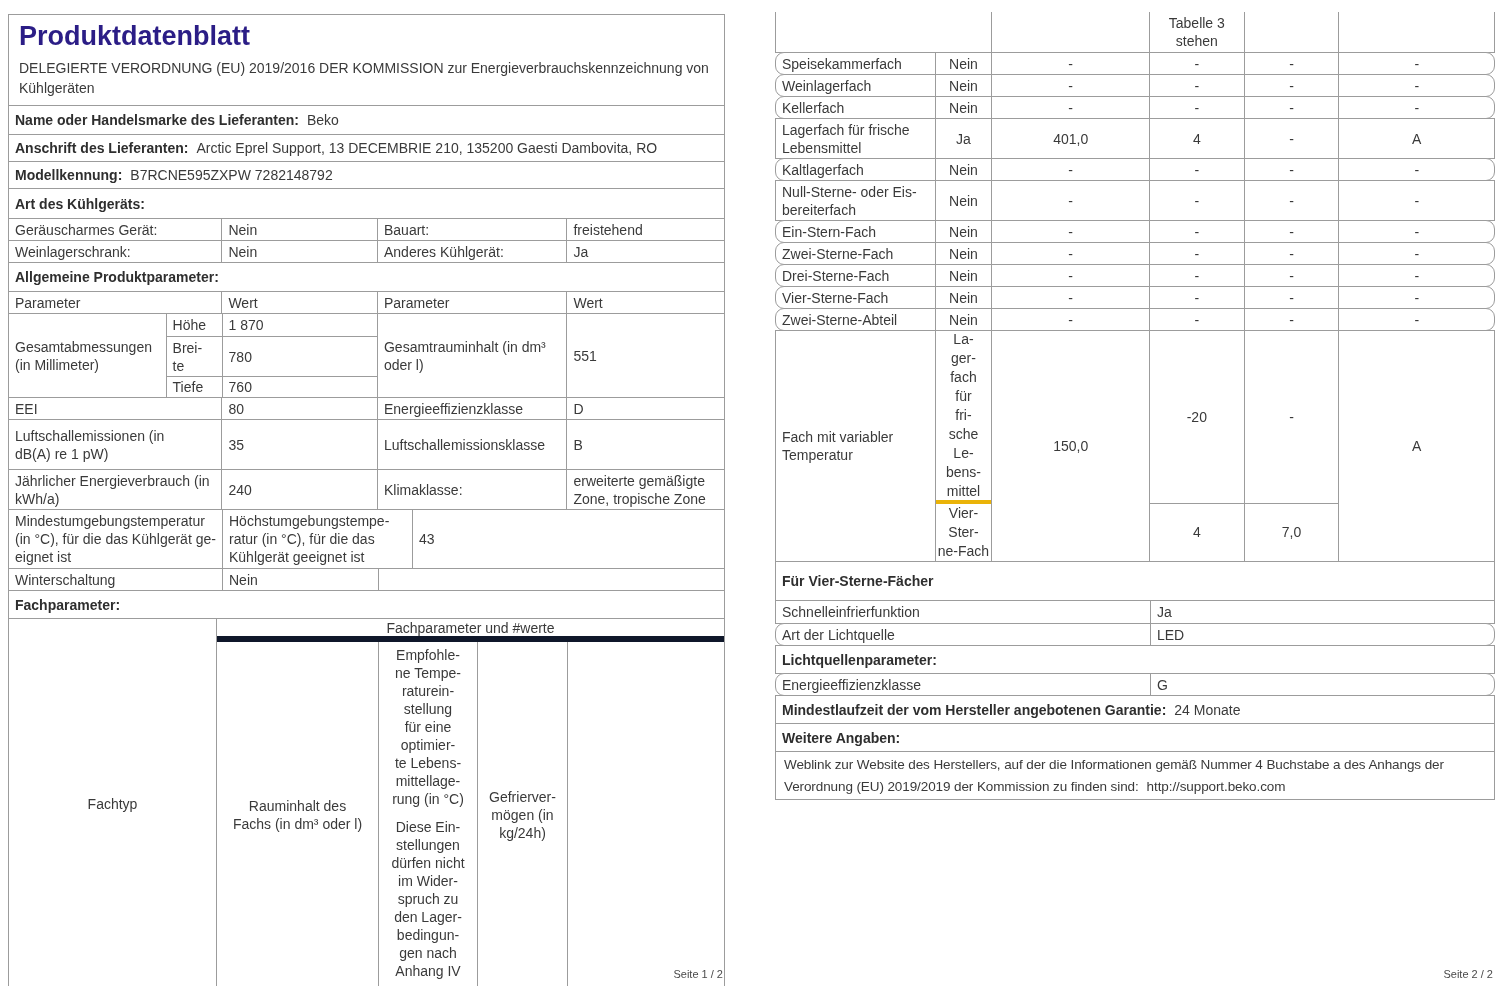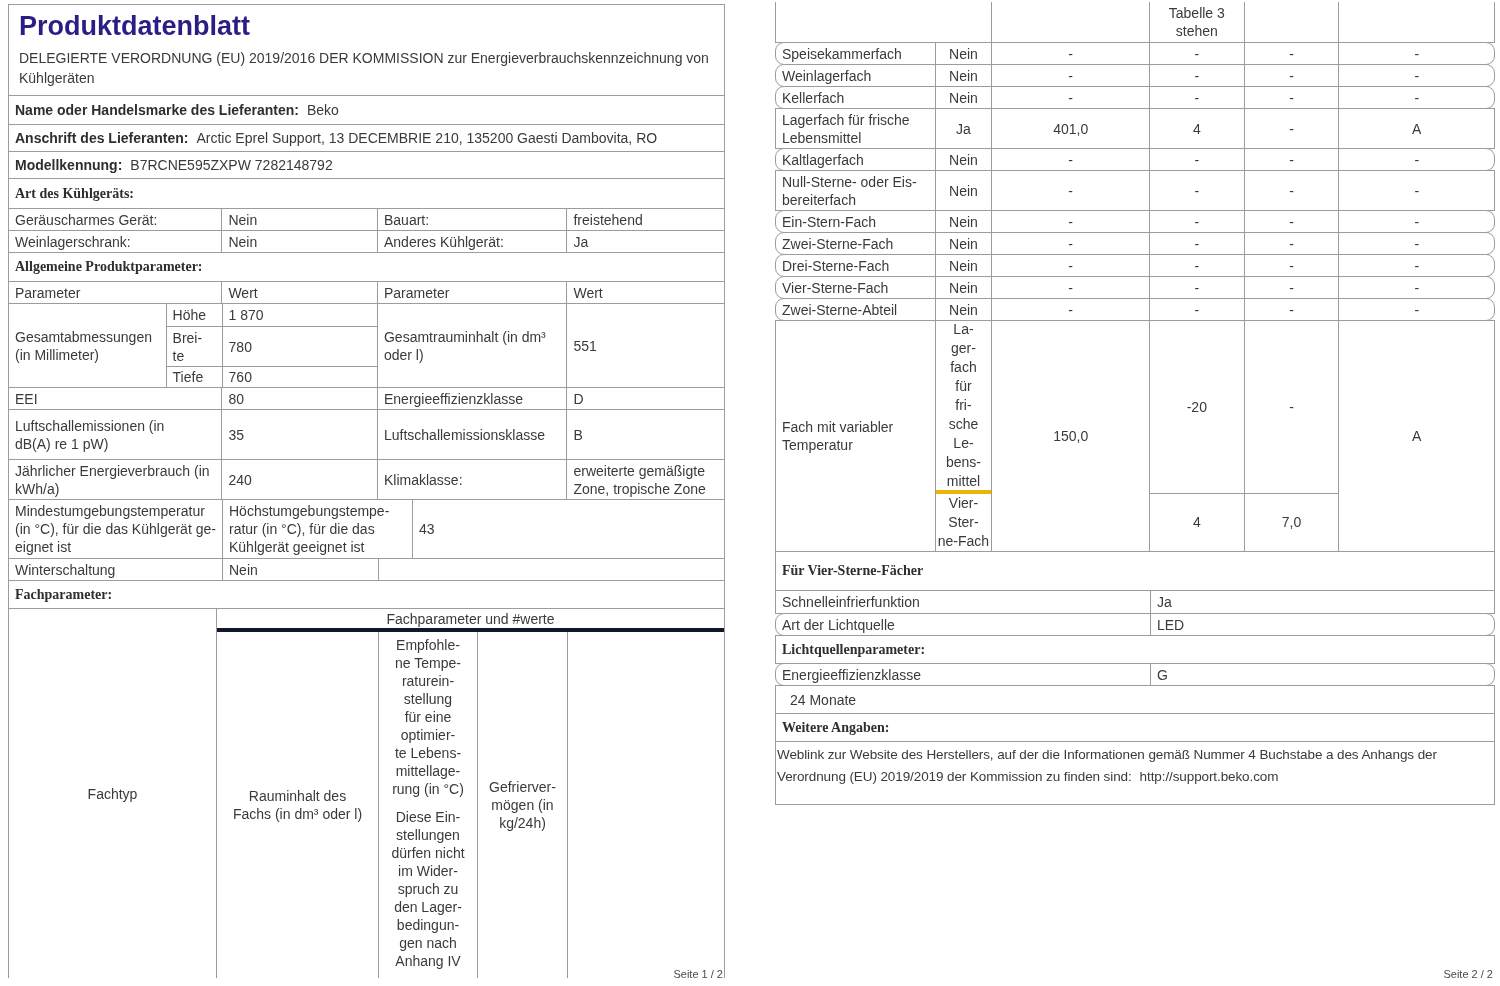--- a/index.html
+++ b/index.html
@@ -3,28 +3,28 @@
 <meta charset="utf-8">
 <style>
   html,body{margin:0;padding:0;background:#ffffff;}
   body{width:1500px;height:986px;position:relative;overflow:hidden;
        font-family:"Liberation Sans","DejaVu Sans",sans-serif;
        color:#3a3a3a;font-size:14px;}
   .page{position:absolute;background:#fff;}
   #page1{left:8px;top:2px;width:717px;height:982px;}
   #page2{left:775px;top:0;width:720px;height:984px;}
   .row{display:flex;border:1px solid #9c9c9c;margin-top:-1px;background:#fff;box-sizing:border-box;align-items:stretch;}
-  .row.first{margin-top:2px;}
+  .row.first{margin-top:12px;}
   .cell{border-right:1px solid #9c9c9c;display:flex;align-items:center;
         padding:1px 6px;box-sizing:border-box;line-height:18px;}
   .cell.last{border-right:none;}
   .c{justify-content:center;text-align:center;}
   .pre{white-space:pre-line;}
   .b{font-weight:bold;color:#2e2e2e;}
-  .sect{font-weight:bold;color:#2e2e2e;font-family:Liberation Serif, serif;}
+  .sect{font-weight:bold;color:#2e2e2e;}
   .vcol{flex-direction:column;padding:0;align-items:stretch;}
   .sub{display:flex;align-items:center;justify-content:center;text-align:center;
        box-sizing:border-box;line-height:19px;}
   .rh{height:23px;border-radius:9px;}
   .title{font-size:27px;font-weight:bold;color:#2b1d86;line-height:30px;}
   .subtitle{margin-top:7px;line-height:20px;color:#3a3a3a;}
   .val{margin-left:8px;}
   .tempcol{flex-direction:column;align-items:center;justify-content:flex-start;
            padding-top:4px;text-align:center;line-height:18px;}
   .pfooter{position:absolute;right:2px;bottom:4px;font-size:11px;color:#4a4a4a;}
@@ -148,21 +148,21 @@
     <div class="cell last" style="flex:1"></div>
   </div>
 
   <div class="row" style="height:29px">
     <div class="cell last sect">Fachparameter:</div>
   </div>
 
   <div class="row" style="height:370px;border-bottom:none">
     <div class="cell c" style="width:208px">Fachtyp</div>
     <div style="flex:1;display:flex;flex-direction:column">
-      <div class="cell c last" style="height:23px;border-bottom:4px solid #0f172a">Fachparameter und #werte</div>
+      <div class="cell c last" style="height:23px;border-bottom:6px solid #0f172a">Fachparameter und #werte</div>
       <div style="flex:1;display:flex">
         <div class="cell c pre" style="width:162px">Rauminhalt des
 Fachs (in dm³ oder l)</div>
         <div class="cell tempcol pre" style="width:99px">
           <div>Empfohle-
 ne Tempe-
 raturein-
 stellung
 für eine
 optimier-
@@ -337,27 +337,28 @@
   <div class="row" style="height:29px">
     <div class="cell last sect">Lichtquellenparameter:</div>
   </div>
   <div class="row rh">
     <div class="cell" style="width:375px">Energieeffizienzklasse</div>
     <div class="cell last" style="flex:1">G</div>
   </div>
 
   <div class="row" style="height:29px">
     <div class="cell last">
+      <span class="b">Mindestlaufzeit der vom Hersteller angebotenen Garantie:</span>
       <span class="val">24 Monate</span>
     </div>
   </div>
 
   <div class="row" style="height:29px">
     <div class="cell last sect">Weitere Angaben:</div>
   </div>
 
-  <div class="row" style="height:64px;display:block;padding:2px 1px;box-sizing:border-box">
+  <div class="row" style="height:49px;display:block;padding:2px 8px;box-sizing:border-box">
     <div class="weblink pre"><span>Weblink zur Website des Herstellers, auf der die Informationen gemäß Nummer 4 Buchstabe a des Anhangs der
 Verordnung (EU) 2019/2019 der Kommission zu finden sind:</span><span style="margin-left:8px">http://support.beko.com</span></div>
   </div>
 
   <div class="pfooter">Seite 2 / 2</div>
 </div>
 
 </body></html>

